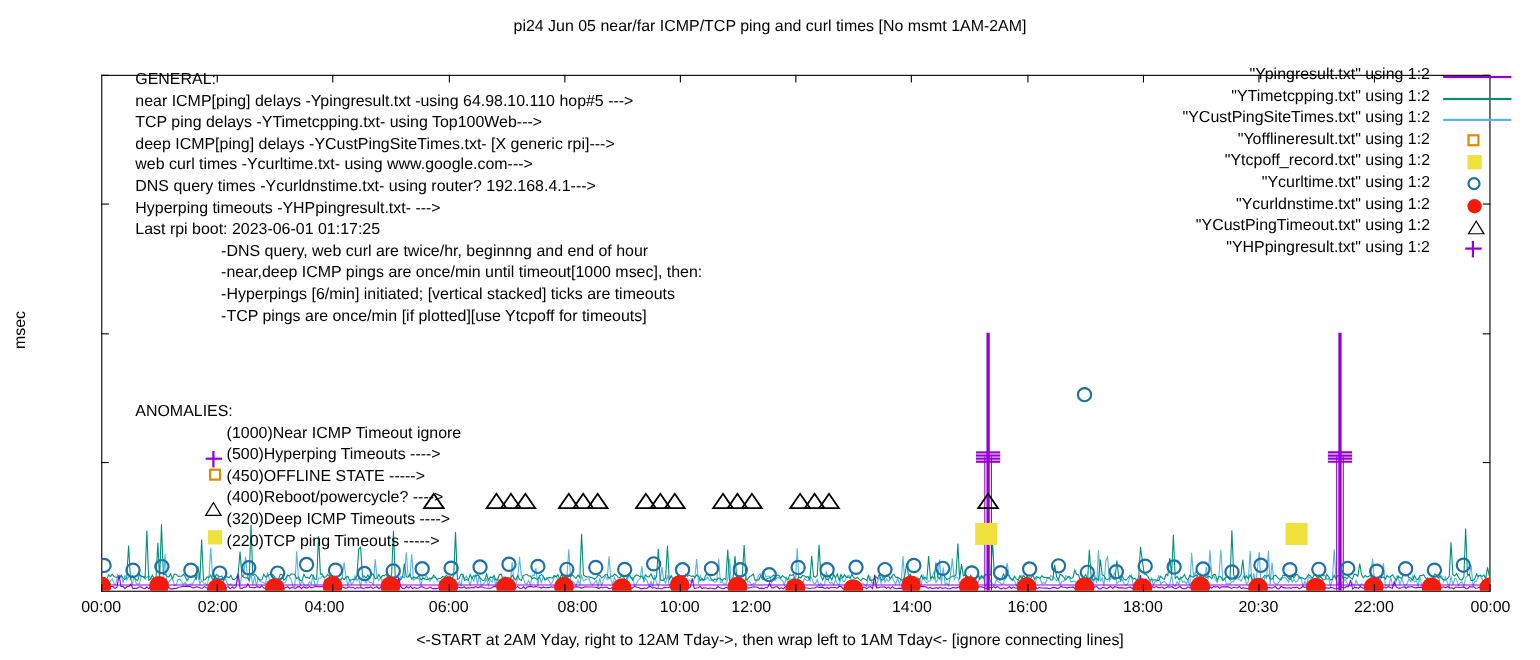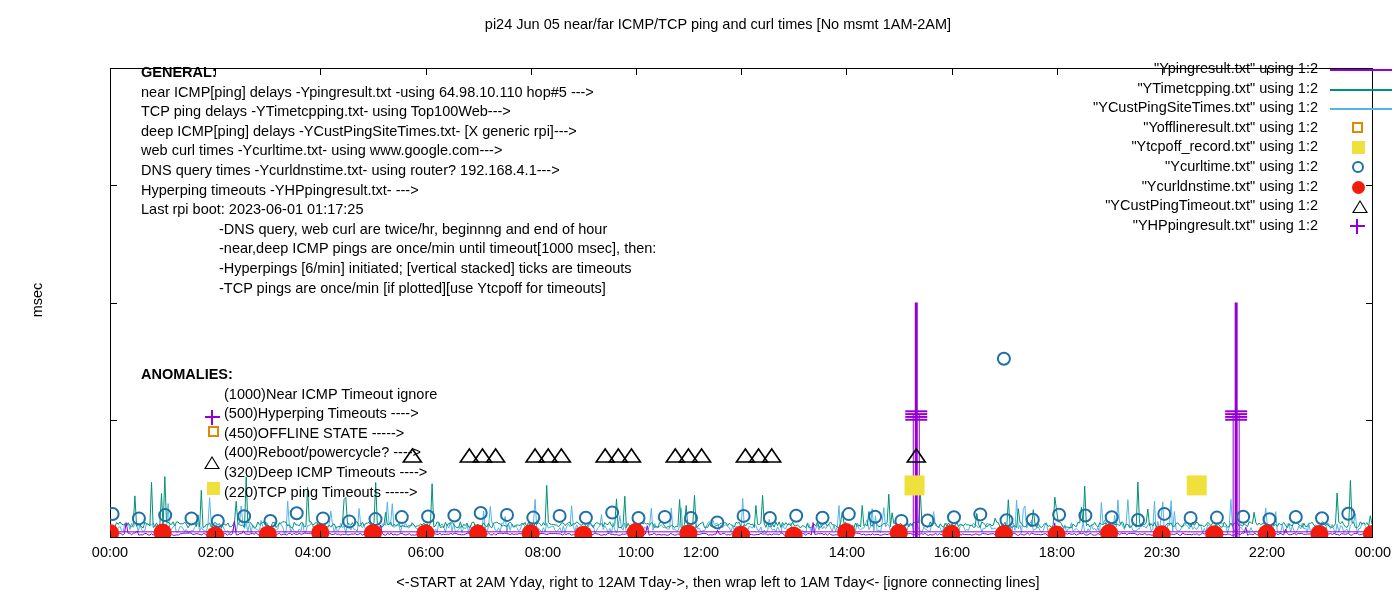--- a/index.html
+++ b/index.html
@@ -1,33 +1,33 @@
 <!DOCTYPE html>
 <html><head>
 <meta charset="utf-8">
 <style>
   html,body{margin:0;padding:0;background:#fff;}
   body{width:1400px;height:600px;overflow:hidden;
        font-family:"Liberation Sans","DejaVu Sans",sans-serif;color:#000;}
-  #root{position:relative;width:1176px;height:600px;margin-left:18px;}
+  #root{position:relative;width:1176px;height:600px;}
   .abs{position:absolute;}
   #chart-title{left:0;top:16px;width:1400px;text-align:center;font-size:14.5px;white-space:nowrap;}
   #plot-frame{left:92px;top:68px;width:1263px;height:470px;border:1px solid #000;box-sizing:border-box;}
   .ytick-label{right:1318px;font-size:14.5px;text-align:right;width:70px;}
   .ytick-mark{left:92px;width:7px;height:1px;background:#000;}
   .ytick-mark.r{left:1348px;}
   .xtick-label{font-size:14.5px;text-align:center;width:70px;top:544px;}
   .xtick-mark{top:531px;width:1px;height:7px;background:#000;}
   .xtick-mark.t{top:68px;}
   #ylabel{left:-16px;top:292px;width:70px;text-align:center;font-size:14.5px;
           transform:rotate(-90deg);transform-origin:center;}
   #xcaption{left:0;top:574px;width:1400px;text-align:center;font-size:14.5px;white-space:nowrap;}
 
   .info-line{font-size:14.5px;white-space:nowrap;line-height:19.6px;}
-  .bold{font-weight:bold;}
+  .bold{font-weight:normal;}
 
   #legend{left:1000px;top:60px;width:300px;}
   .leg-row{position:relative;height:19.6px;}
   .leg-text{position:absolute;right:0;top:0;font-size:14.5px;white-space:nowrap;text-align:right;}
   .leg-key{position:absolute;left:312px;top:0;width:66px;height:19.6px;}
   .leg-line{position:absolute;left:0;top:9px;width:62px;height:2px;}
   .sym{position:absolute;left:22px;top:3px;}
   .sq-open{width:11px;height:11px;border:2px solid #E08A00;box-sizing:border-box;}
   .sq-fill{width:13px;height:13px;background:#F0E03C;}
   .ci-open{width:12px;height:12px;border:2px solid #1F6FA8;border-radius:50%;box-sizing:border-box;}

